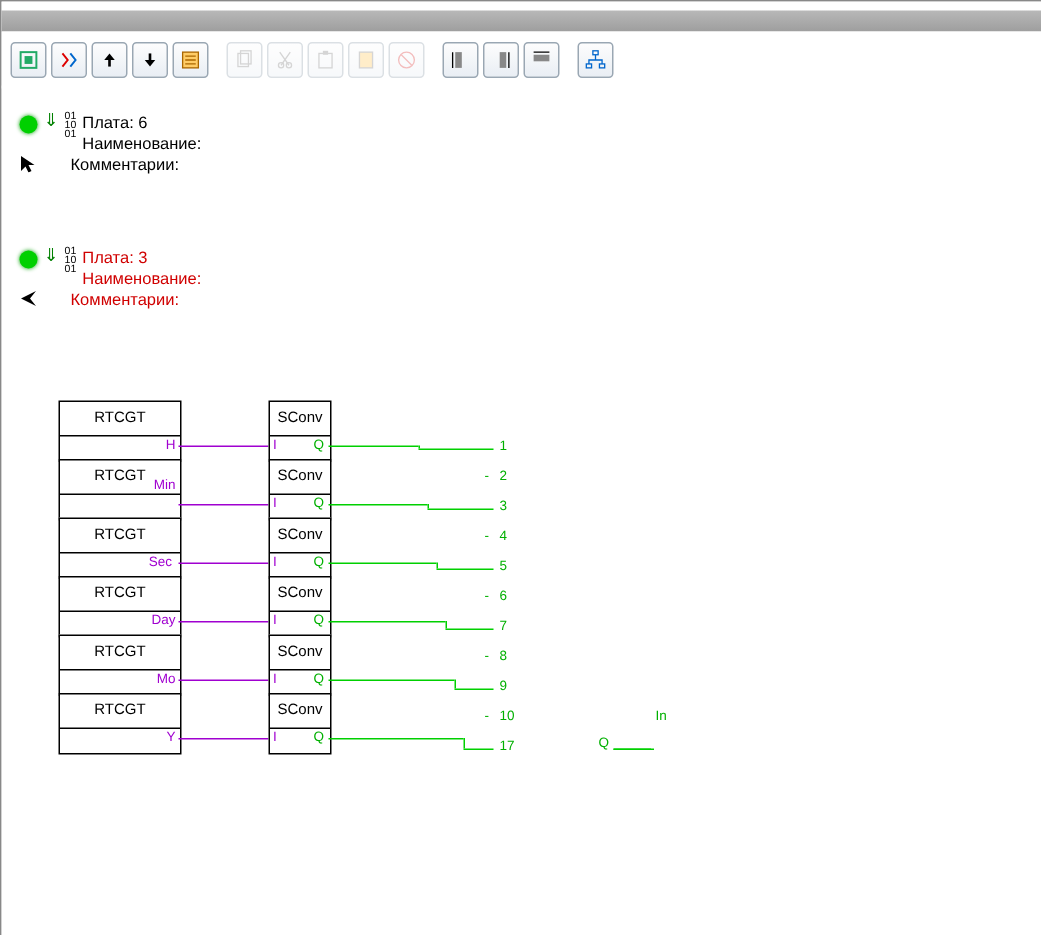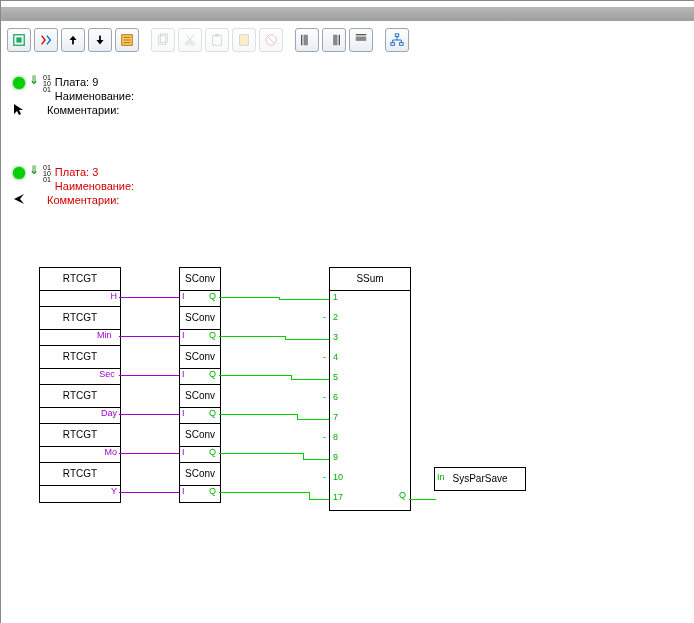--- a/index.html
+++ b/index.html
@@ -136,21 +136,21 @@
       <div class="dot"></div>
       <div class="mini-arrows">
         <span class="dn">⇓</span>
       </div>
       <div class="mini-arrows">
         <span class="bits">01</span>
           <span class="bits">10</span>
           <span class="bits">01</span>
       </div>
       <div class="hdr-text">
-        <div>Плата: 9</div>
+        <div>Плата: 6</div>
         <div>Наименование:</div>
       </div>
     </div>
     <div style="position:absolute;left:12px;top:46px">
       <svg width="12" height="12" viewBox="0 0 12 12">
           <path d="M1 1l0 10 3-3 2 4 2-1-2-4h4z" fill="#000"></path>
         </svg>
     </div>
     <div style="position:absolute;left:46px;top:47px;font-size:11px">Комментарии:</div>
 
@@ -171,47 +171,41 @@
     </div>
     <div style="position:absolute;left:12px;top:136px">
       <svg width="12" height="12" viewBox="0 0 12 12">
           <path d="M1 6l10-5-4 5 4 5z" fill="#000"></path>
         </svg>
     </div>
     <div style="position:absolute;left:46px;top:137px;font-size:11px" class="red">Комментарии:</div>
 
     <div class="diagram">
 
-      <div class="block" style="left:290px;top:0;width:80px;height:242px">
-        <div class="title">SSum</div>
-      </div>
-
-      <div class="block" style="left:395px;top:200px;width:90px;height:22px">
-        <div class="title" style="border-bottom:none">SysParSave</div>
-      </div>
+
       <div class="port gr" style="left:398px;top:205px">In</div>
 
       <div id="stacks">
           <div class="block" style="left: 0px; top: 0px; width: 80px; height: 39px;">
             <div class="title">RTCGT</div>
           </div>
           <div class="port pr" style="left: 58px; top: 24px; width: 20px; text-align: right;">H</div>
           <div class="wire pr" style="left: 80px; top: 30px; width: 60px;"></div>
           <div class="block" style="left: 140px; top: 0px; width: 40px; height: 39px;">
             <div class="title">SConv</div>
           </div>
           <div class="port pr" style="left: 143px; top: 24px;">I</div>
           <div class="port gr" style="left: 170px; top: 24px;">Q</div>
           <div class="wire gr" style="left: 180px; top: 30px; width: 60px;"></div>
           <div class="vwire" style="left: 240px; top: 30px; height: 2px;"></div>
           <div class="wire gr" style="left: 240px; top: 32px; width: 50px;"></div>
           <div class="block" style="left: 0px; top: 39px; width: 80px; height: 39px;">
             <div class="title">RTCGT</div>
           </div>
-          <div class="port pr" style="left: 58px; top: 63px; width: 20px; ">Min</div>
+          <div class="port pr" style="left: 58px; top: 51px; width: 20px; text-align: right;">Min</div>
           <div class="wire pr" style="left: 80px; top: 69px; width: 60px;"></div>
           <div class="block" style="left: 140px; top: 39px; width: 40px; height: 39px;">
             <div class="title">SConv</div>
           </div>
           <div class="port pr" style="left: 143px; top: 63px;">I</div>
           <div class="port gr" style="left: 170px; top: 63px;">Q</div>
           <div class="wire gr" style="left: 180px; top: 69px; width: 66px;"></div>
           <div class="vwire" style="left: 246px; top: 69px; height: 3px;"></div>
           <div class="wire gr" style="left: 246px; top: 72px; width: 44px;"></div>
           <div class="block" style="left: 0px; top: 78px; width: 80px; height: 39px;">

